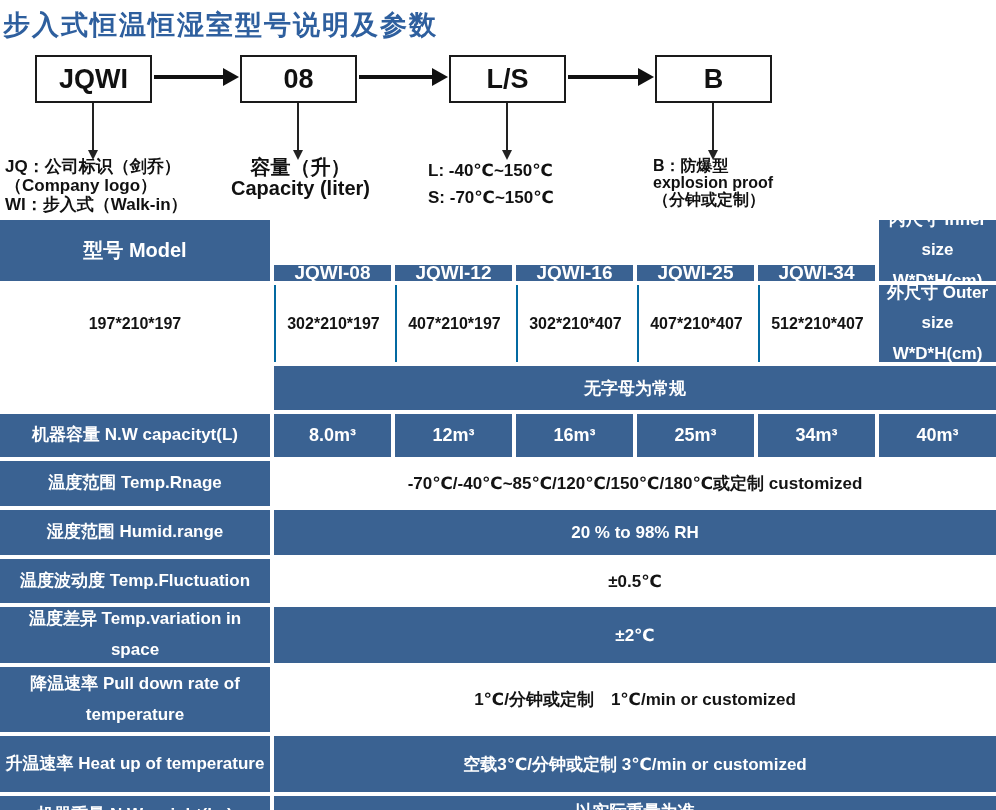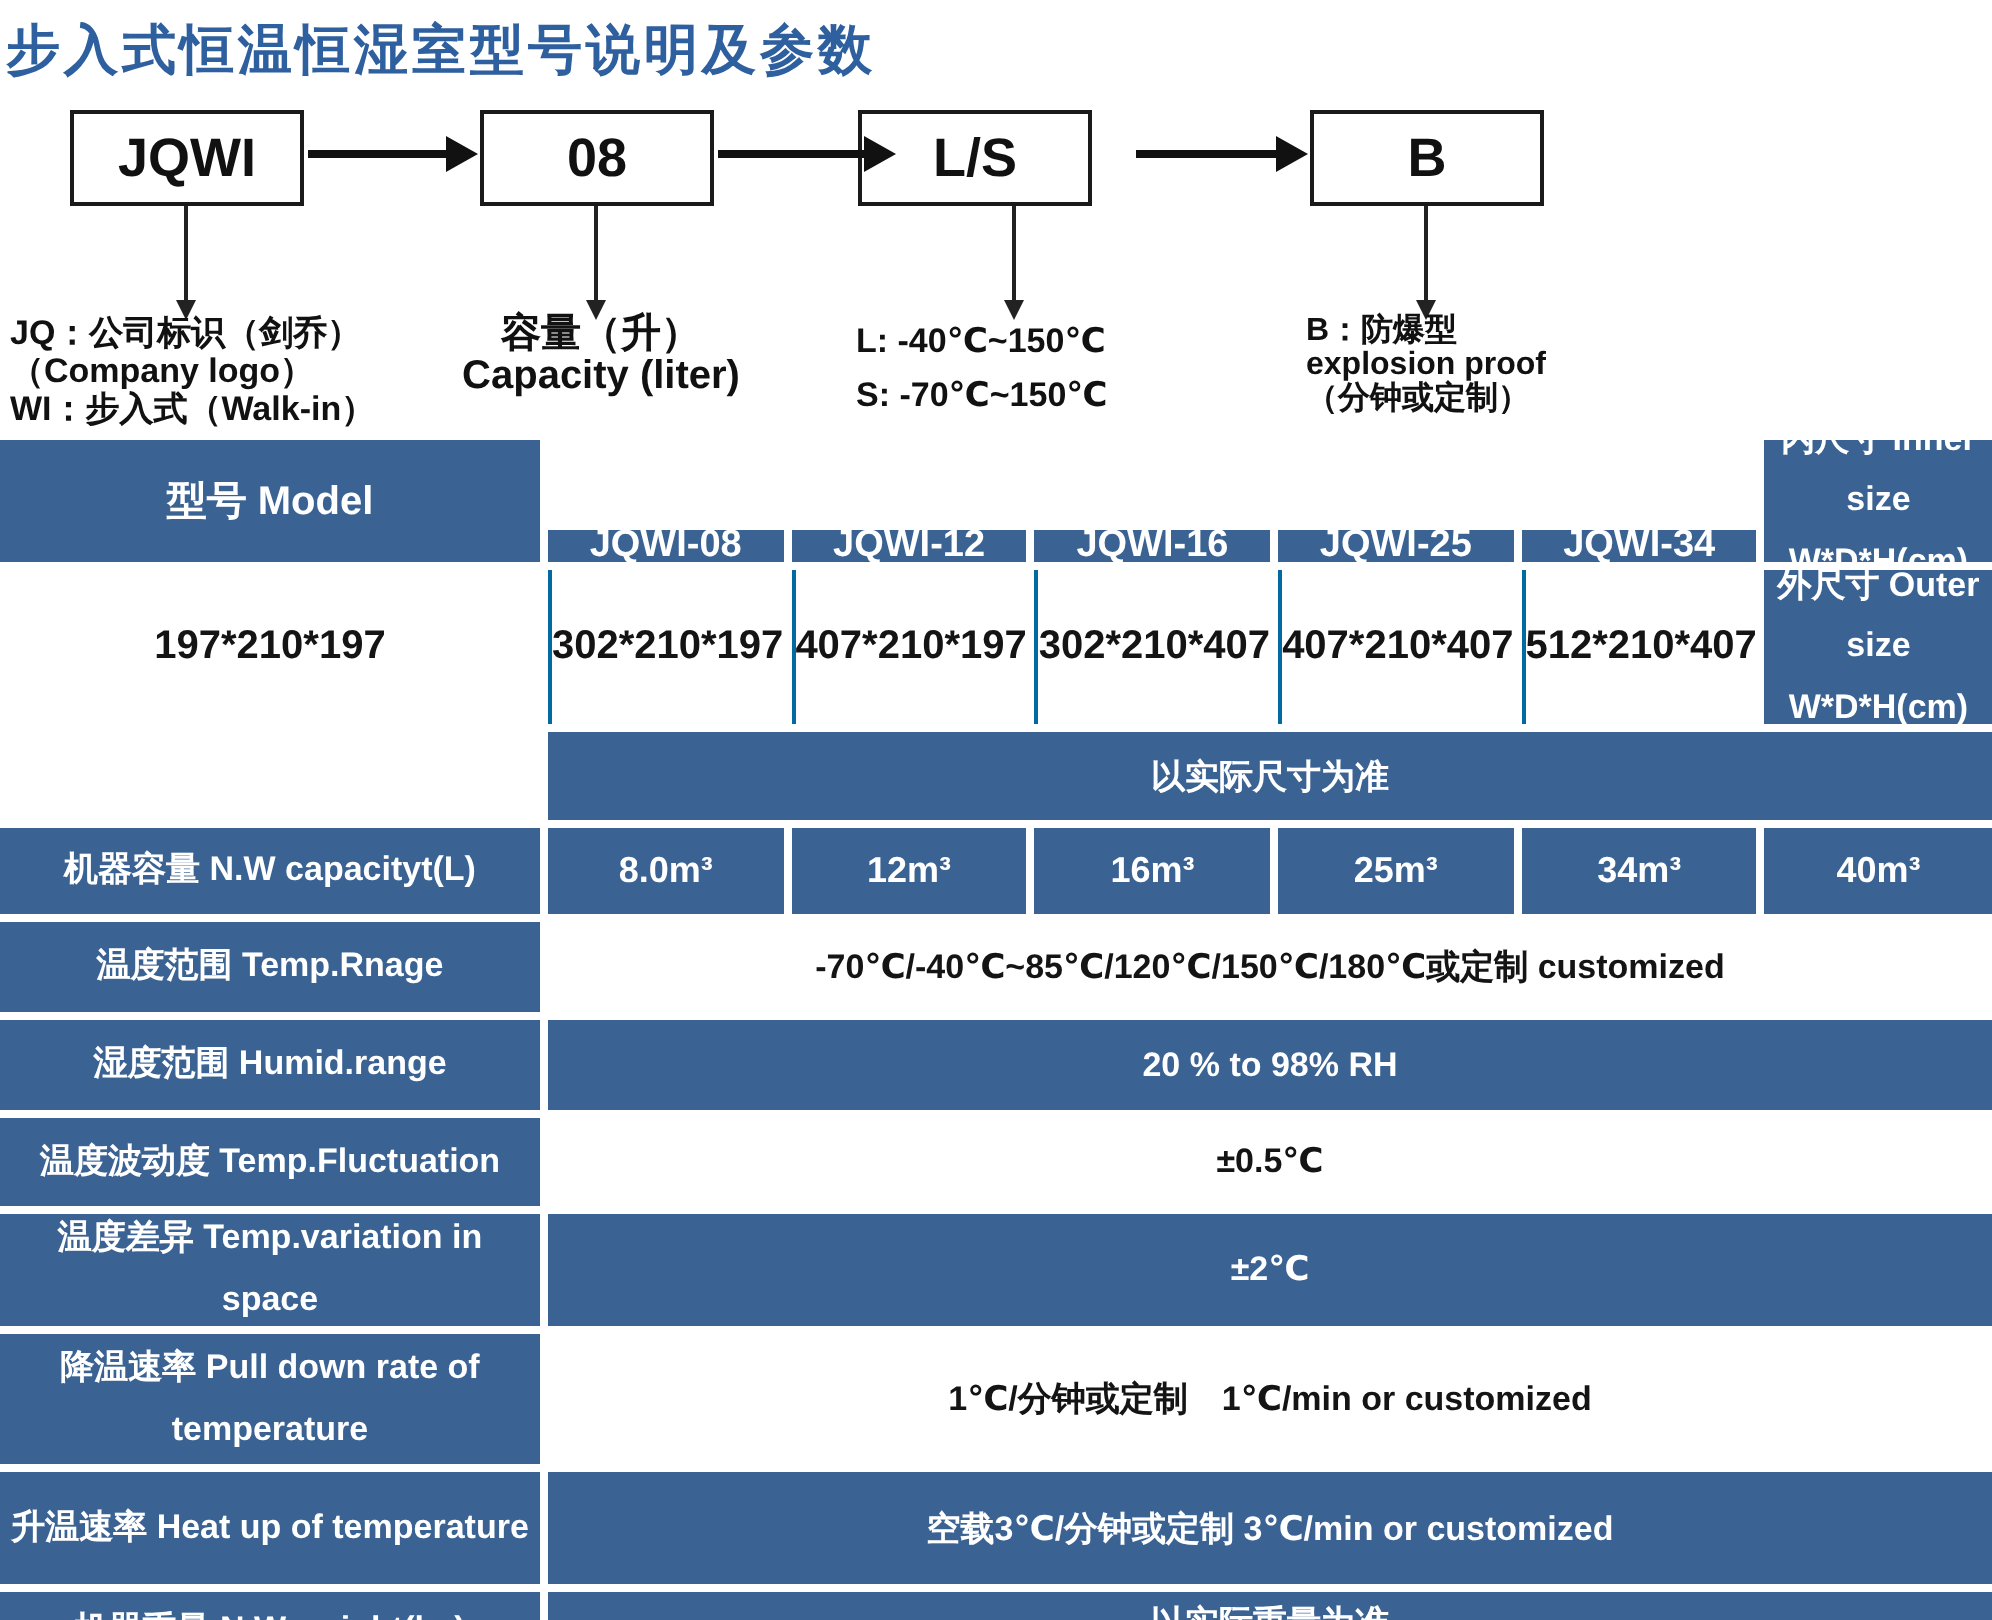--- a/index.html
+++ b/index.html
@@ -18,21 +18,21 @@
 
   
   .diagram { position:absolute; left:0; top:50px; width:808px; height:170px; }
   .dbox {
     position:absolute; top:5px; width:113px; height:44px;
     border:2px solid #1a1a1a; background:#fff;
     display:flex; align-items:center; justify-content:center;
     font-size:27px; font-weight:bold; color:#111;
   }
   .dbox.b1 { left:35px; } .dbox.b2 { left:240px; }
-  .dbox.b3 { left:429px; } .dbox.b4 { left:655px; }
+  .dbox.b3 { left:449px; } .dbox.b4 { left:655px; }
 
   .harrow { position:absolute; top:25px; height:4px; background:#111; }
   .harrow::after {
     content:""; position:absolute; right:-15px; top:-7px;
     border-left:16px solid #111;
     border-top:9px solid transparent; border-bottom:9px solid transparent;
   }
   .harrow.a1 { left:154px; width:70px; }
   .harrow.a2 { left:359px; width:74px; }
   .harrow.a3 { left:568px; width:71px; }
@@ -63,21 +63,21 @@
   }
   .cell {
     display:flex; align-items:center; justify-content:center;
     text-align:center; font-weight:bold;
   }
   .blue  { background:#3a6292; color:#ffffff; }
   .white { background:#ffffff; color:#141414; }
   .labelcell { font-size:17px; padding:0 4px; line-height:1.8; }
   .headcell  { font-size:20px; }
   .modelcell { font-size:19px;margin-top:45px; }
-  .numcell   { font-size:20px; white-space:nowrap; }
+  .numcell   { font-size:16px; white-space:nowrap; }
   .capcell   { font-size:18px; }
   .spancell  { grid-column:2 / -1; font-size:17px; }
   .white.sep { border-left:2px solid #0369a1; }
   .toprow { align-items:flex-start; padding-top:4px; }
 </style>
 </head>
 <body>
 
 <div class="page">
 
@@ -129,21 +129,21 @@
 
     <div class="cell blue labelcell">内尺寸 Inner size W*D*H(cm)</div>
     <div class="cell white numcell">197*210*197</div>
     <div class="cell white numcell sep">302*210*197</div>
     <div class="cell white numcell sep">407*210*197</div>
     <div class="cell white numcell sep">302*210*407</div>
     <div class="cell white numcell sep">407*210*407</div>
     <div class="cell white numcell sep">512*210*407</div>
 
     <div class="cell blue labelcell">外尺寸 Outer size W*D*H(cm)</div>
-    <div class="cell blue spancell">以实际尺寸为准</div>
+    <div class="cell blue spancell">无字母为常规</div>
 
     <div class="cell blue labelcell">机器容量 N.W capacityt(L)</div>
     <div class="cell blue capcell">8.0m³</div>
     <div class="cell blue capcell">12m³</div>
     <div class="cell blue capcell">16m³</div>
     <div class="cell blue capcell">25m³</div>
     <div class="cell blue capcell">34m³</div>
     <div class="cell blue capcell">40m³</div>
 
     <div class="cell blue labelcell">温度范围 Temp.Rnage</div>

